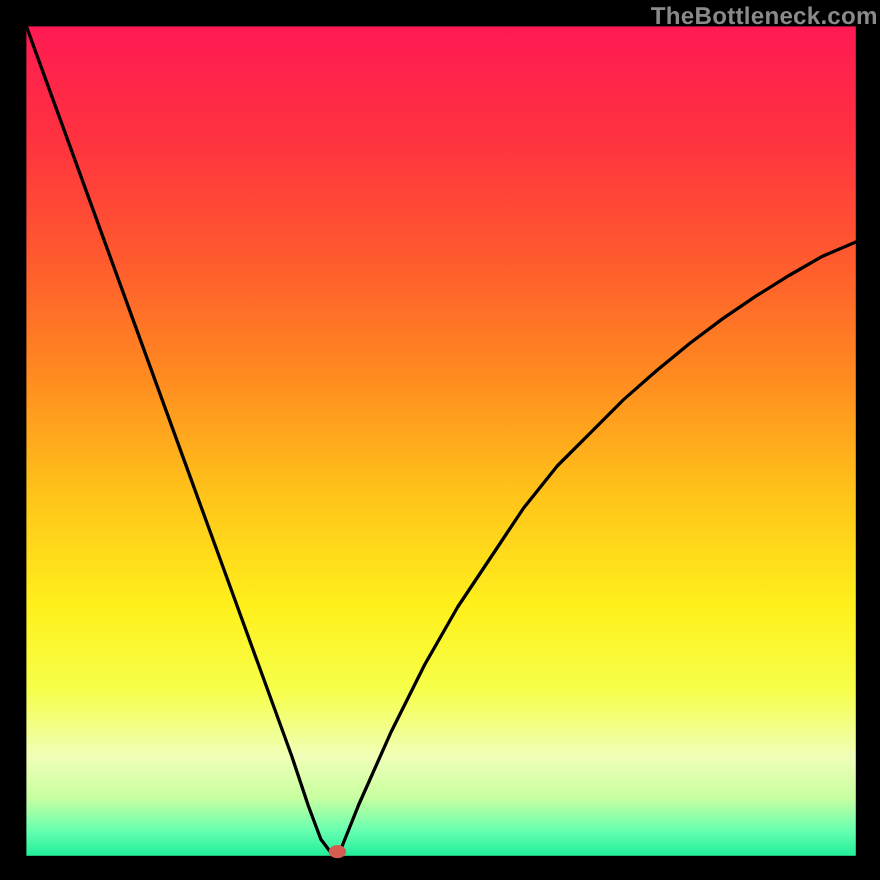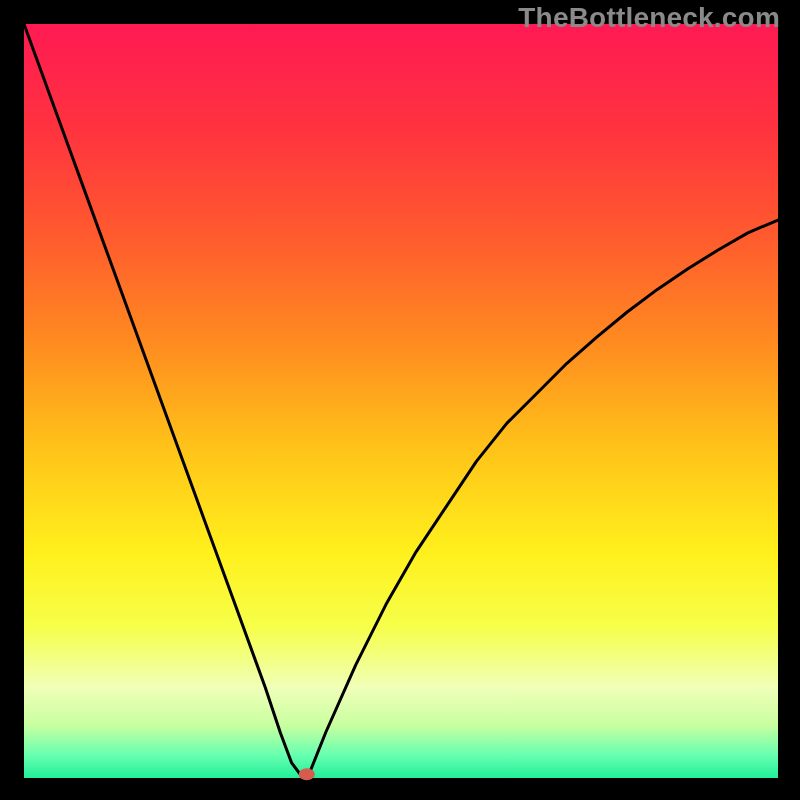--- a/index.html
+++ b/index.html
@@ -7,23 +7,23 @@
     padding: 0;
     width: 800px;
     height: 800px;
     background: #000;
     overflow: hidden;
     position: relative;
   }
   .watermark {
     position: absolute;
     top: 2px;
-    right: 20px;
+    right: 2px;
     font-family: Arial, Helvetica, sans-serif;
-    font-size: 28px;
+    font-size: 22px;
     font-weight: bold;
     color: #8a8a8a;
     letter-spacing: 0.2px;
     z-index: 10;
   }
   svg {
     display: block;
   }
 </style>
 </head>

